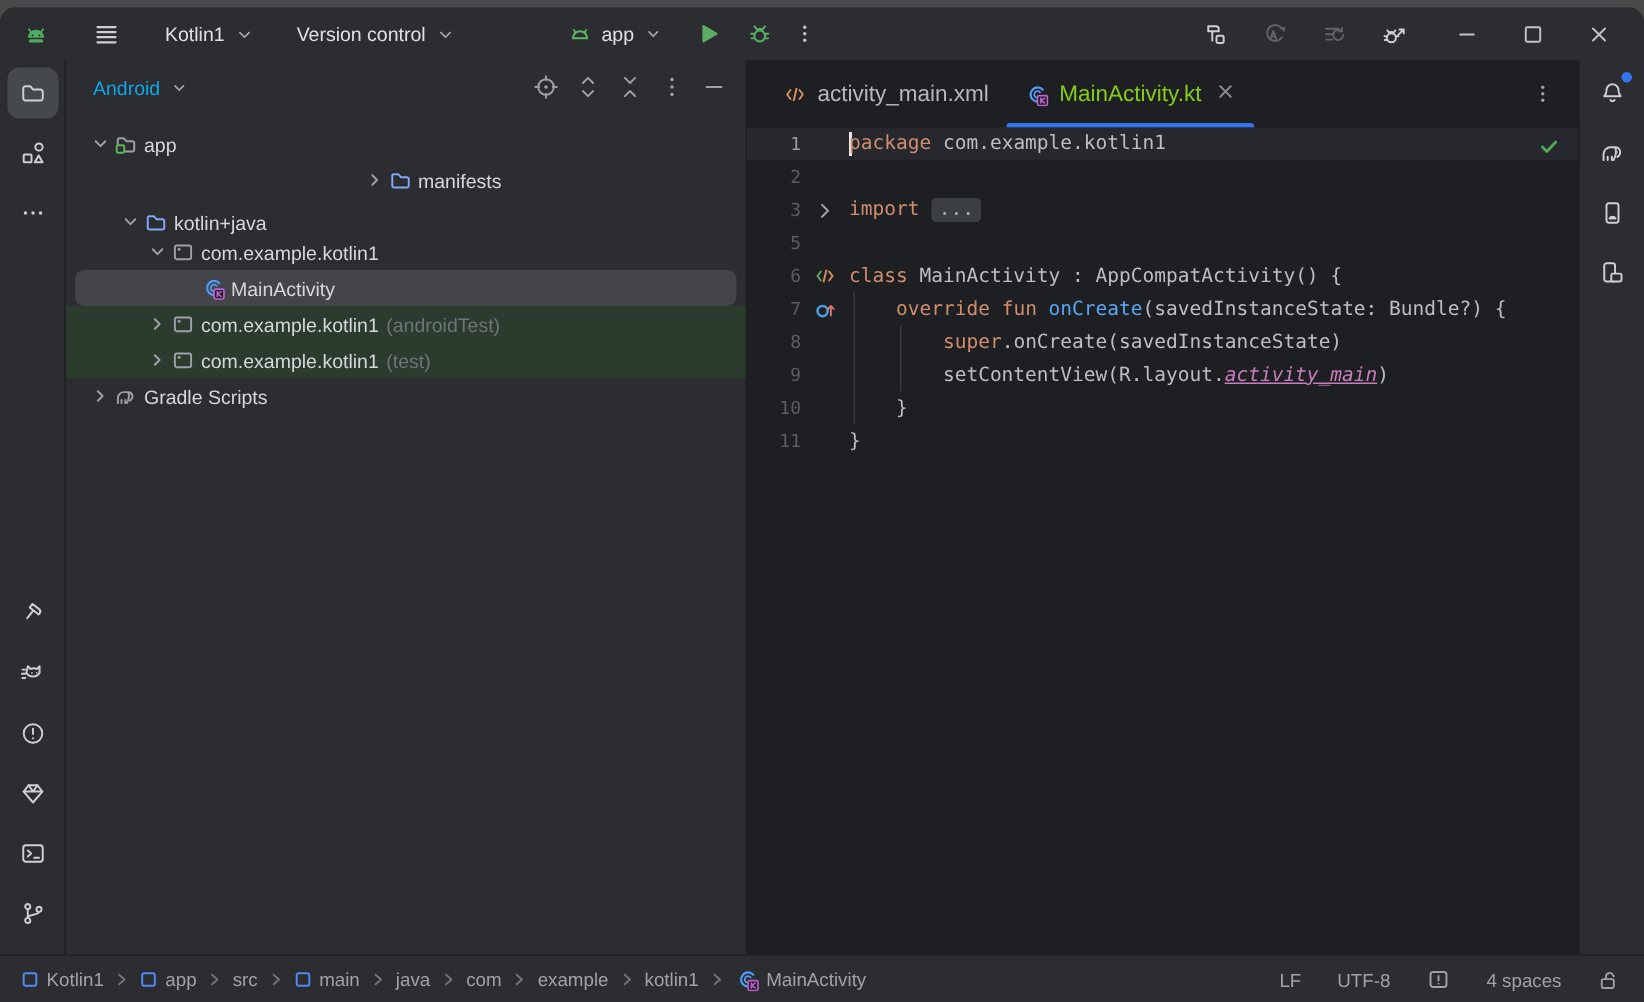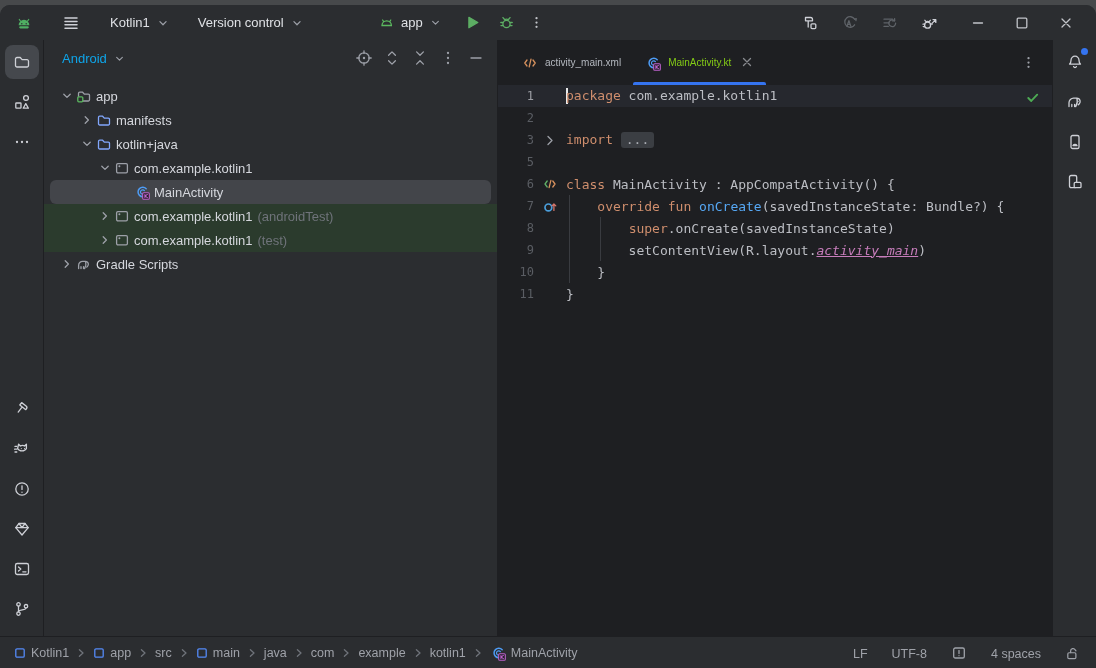--- a/index.html
+++ b/index.html
@@ -44,21 +44,21 @@
   .trow .tchev{width:18px;display:flex;justify-content:center;color:#9da0a8;flex:none;}
   .trow .ticon{width:20px;display:flex;justify-content:flex-start;flex:none;}
   .trow .tlabel{white-space:nowrap;}
   .trow .tsuffix{color:#6f737a;margin-left:5px;white-space:nowrap;}
   .trow.sel{background:#43454a;border-radius:6px;margin:0 6px;}
   .trow.test{background:var(--test-row);}
 
   
   .editor{flex:1;display:flex;flex-direction:column;background:var(--bg-editor);min-width:0;}
   .tabbar{height:45px;display:flex;align-items:stretch;padding-left:12px;position:relative;}
-  .tab{display:flex;align-items:center;gap:7px;padding:0 12px;color:#b4b8bf;font-size:10px;position:relative;cursor:default;}
+  .tab{display:flex;align-items:center;gap:7px;padding:0 12px;color:#b4b8bf;font-size:15px;position:relative;cursor:default;}
   .tab.active{color:#84cc16;}
   .tab.active::after{content:"";position:absolute;left:0;right:0;bottom:0;height:3px;background:var(--accent);border-radius:2px 2px 0 0;}
   .tab .closex{color:#87898e;margin-left:2px;}
   .tabbar-more{margin-left:auto;display:flex;align-items:center;padding-right:16px;color:#9da0a8;}
   .codewrap{position:relative;flex:1;}
   .code-lines{position:absolute;inset:0;font-family:"DejaVu Sans Mono",monospace;font-size:13px;}
   .cline{height:22px;display:flex;align-items:center;position:relative;}
   .cline.current{background:#26282e;}
   .gnum{width:36px;text-align:right;color:#5a5d63;font-size:12px;flex:none;}
   .cline.current .gnum{color:#9b9da3;}
@@ -343,38 +343,38 @@
             <span class="ticon">
               <span class="ic ">
                 <svg width="16" height="16" viewBox="0 0 16 16" fill="none" stroke="currentColor" stroke-width="1.3" stroke-linecap="round" stroke-linejoin="round">
                   <path d="M2.5 5.4A1.2 1.2 0 0 1 3.7 4.2h2.9l1.7 1.9h4A1.2 1.2 0 0 1 13.5 7.3v4.5a1.2 1.2 0 0 1-1.2 1.2H3.7a1.2 1.2 0 0 1-1.2-1.2z" stroke="#9da0a8"></path>
                   <rect x="1.8" y="8.8" width="5" height="5" rx="1" fill="#2b2d30" stroke="#5bb85f"></rect>
                 </svg>
               </span>
             </span>
             <span class="tlabel">app</span>
           </div>
-          <div class="trow" style="padding-left: 34px;">
+          <div class="trow" style="padding-left: 34px; justify-content: center;">
             <span class="tchev">
               <span class="ic ">
                 <svg width="16" height="16" viewBox="0 0 16 16" fill="none" stroke="currentColor" stroke-width="1.3" stroke-linecap="round" stroke-linejoin="round">
                   <path d="M6.2 4.8 9.4 8l-3.2 3.2"></path>
                 </svg>
               </span>
             </span>
             <span class="ticon">
               <span class="ic ">
                 <svg width="16" height="16" viewBox="0 0 16 16" fill="none" stroke="currentColor" stroke-width="1.3" stroke-linecap="round" stroke-linejoin="round">
                   <path d="M2.5 5.4A1.2 1.2 0 0 1 3.7 4.2h2.9l1.7 1.9h4A1.2 1.2 0 0 1 13.5 7.3v4.5a1.2 1.2 0 0 1-1.2 1.2H3.7a1.2 1.2 0 0 1-1.2-1.2z" stroke="#82a7fc"></path>
                 </svg>
               </span>
             </span>
             <span class="tlabel">manifests</span>
           </div>
-          <div class="trow" style="padding-left: 34px;">
+          <div class="trow" style="padding-left: 34px; align-items: flex-end;">
             <span class="tchev">
               <span class="ic ">
                 <svg width="16" height="16" viewBox="0 0 16 16" fill="none" stroke="currentColor" stroke-width="1.3" stroke-linecap="round" stroke-linejoin="round">
                   <path d="M4.8 6.2 8 9.4l3.2-3.2"></path>
                 </svg>
               </span>
             </span>
             <span class="ticon">
               <span class="ic ">
                 <svg width="16" height="16" viewBox="0 0 16 16" fill="none" stroke="currentColor" stroke-width="1.3" stroke-linecap="round" stroke-linejoin="round">

